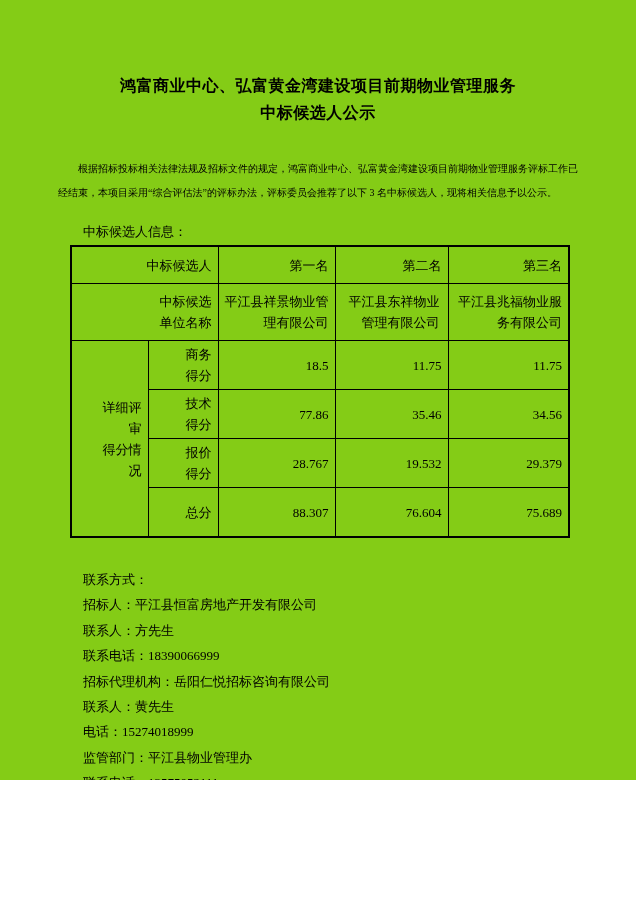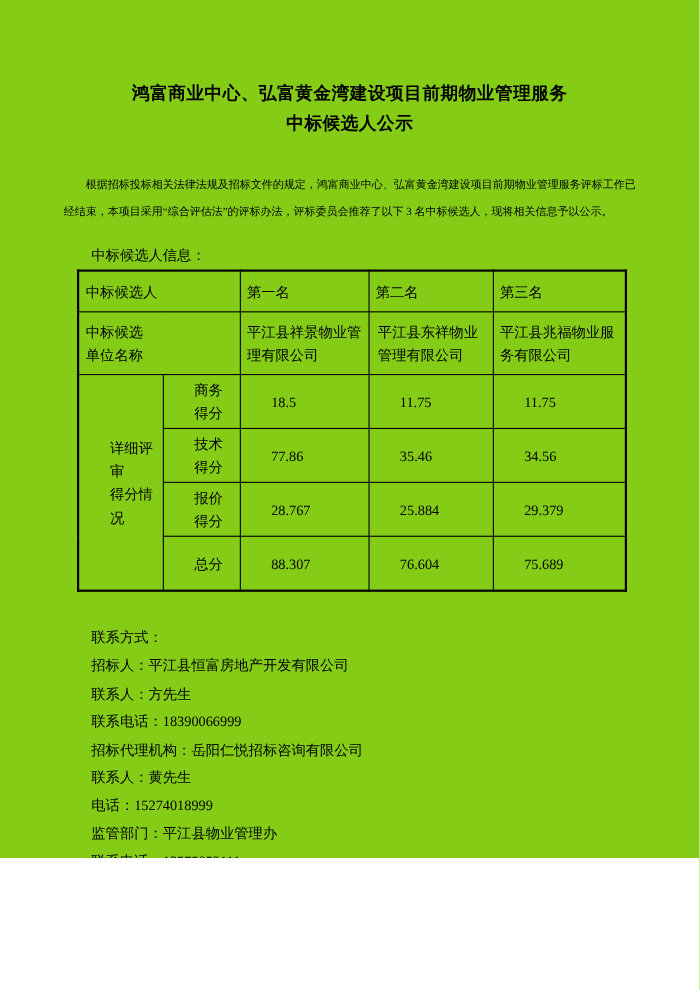--- a/index.html
+++ b/index.html
@@ -50,21 +50,21 @@
     top: 245px;
     left: 70px;
     width: 498px;
     border-collapse: collapse;
     table-layout: fixed;
     font-size: 13px;
     border: 2px solid #000000;
   }
   table.candidates td {
     border: 1px solid #000000;
-    text-align: left;
+    text-align: right;
     vertical-align: middle;
     padding: 2px 6px;
     line-height: 21px;
     margin-top: 15px;
   }
   table.candidates td.tight {
     padding: 2px 8px;
   }
   .two-line {
     white-space: pre-line;
@@ -131,21 +131,21 @@
       </tr>
       <tr class="r-score">
         <td>技术得分</td>
         <td>77.86</td>
         <td>35.46</td>
         <td>34.56</td>
       </tr>
       <tr class="r-score">
         <td>报价得分</td>
         <td>28.767</td>
-        <td>25.884</td>
+        <td>19.532</td>
         <td>29.379</td>
       </tr>
       <tr class="r-score">
         <td>总分</td>
         <td>88.307</td>
         <td>76.604</td>
         <td>75.689</td>
       </tr>
     </tbody>
   </table>

